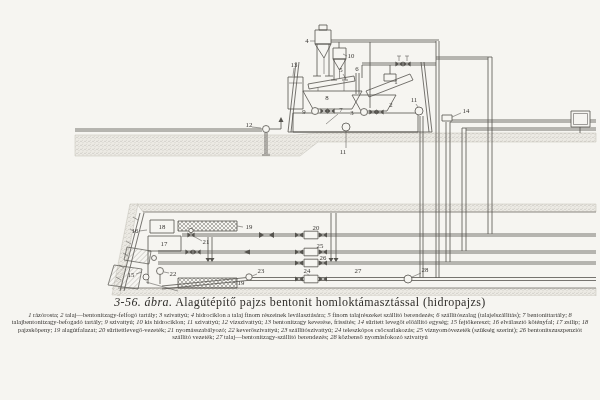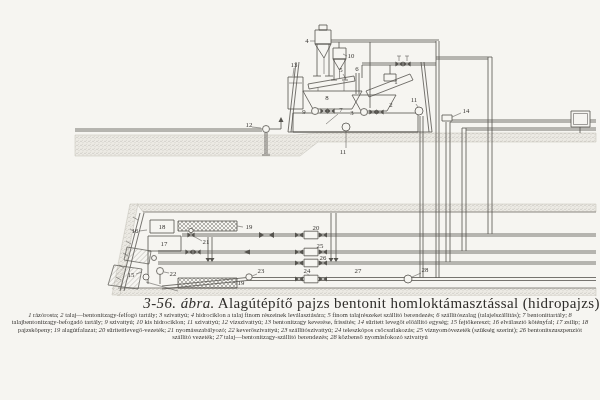--- a/index.html
+++ b/index.html
@@ -9,21 +9,21 @@
   svg{position:absolute;top:0;left:0;}
   svg *{vector-effect:non-scaling-stroke;}
   .st{stroke:var(--ink);stroke-width:.8;fill:none;}
   .thin{stroke:var(--ink);stroke-width:.55;fill:none;}
   .fillink{fill:var(--ink);stroke:none;}
   .fillpaper{fill:var(--paper);stroke:var(--ink);stroke-width:.8;}
   .speck{fill:url(#speck);stroke:#b5b2aa;stroke-width:.4;}
   .xh{fill:url(#xh);stroke:var(--ink);stroke-width:.8;}
   .hh{fill:url(#hh);stroke:var(--ink);stroke-width:.7;}
   .t{font:6.8px "Liberation Serif",serif;fill:var(--txt);text-anchor:middle;stroke:none;}
-  .caption{position:absolute;top:295px;left:0;width:600px;text-align:right;font-size:15px;color:#2f2d2a;letter-spacing:.4px;}
+  .caption{position:absolute;top:295px;left:0;width:600px;text-align:center;font-size:12px;color:#2f2d2a;letter-spacing:.4px;}
   .caption .num{font-style:italic;margin-right:3px;}
   .legend{position:absolute;top:311px;left:8px;width:584px;text-align:center;font-size:6.5px;line-height:7.3px;color:#3a3835;}
   .legend i{font-style:italic;}
 </style>
 </head>
 <body>
 
 <div id="page">
 
 <svg width="600" height="296" viewBox="0 0 600 296">

